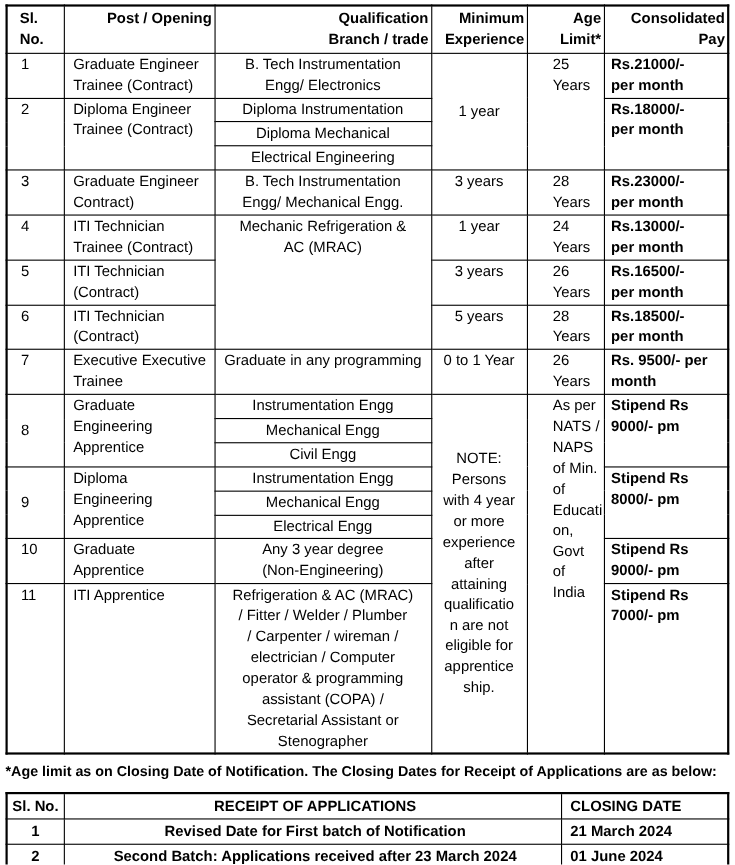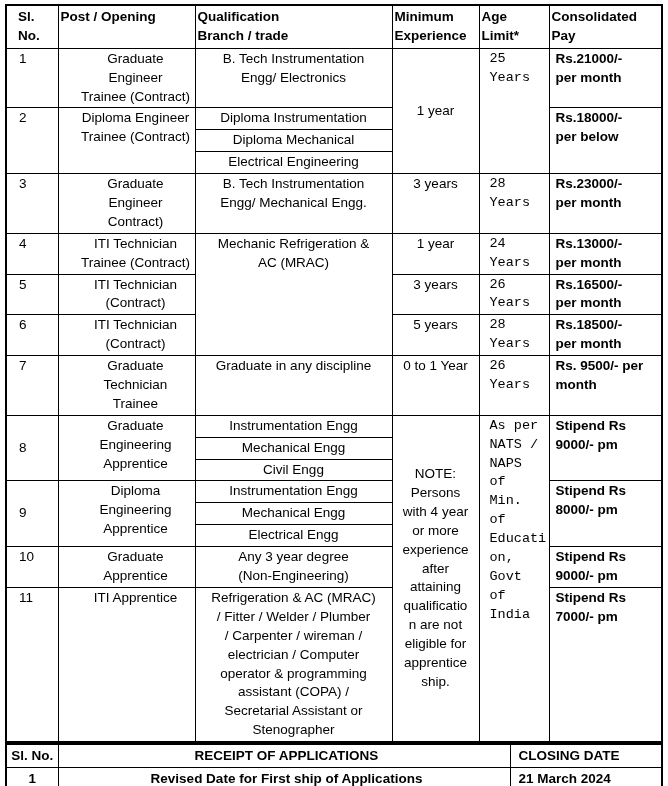--- a/index.html
+++ b/index.html
@@ -21,27 +21,27 @@
   th, td {
     border: 1.5px solid #000;
     font-size: 13.5px;
     line-height: 1.4;
     padding: 1px 3px;
     vertical-align: top;
     white-space: pre-line;
     overflow: hidden;
   }
   
-  .main th { font-weight: bold; text-align: left; padding: 2px 2px; }
+  .main th { font-weight: bold; text-align: right; padding: 2px 2px; }
   .main th.h-sl { text-align: left; padding-left: 11px; }
   td.sl   { text-align: left; padding-left: 12px; }
-  td.post { text-align: center; padding-left: 20px; padding-right: 2px; }
+  td.post { text-align: left; padding-left: 8px; padding-right: 2px; }
   td.qual { text-align: center; }
   td.exp  { text-align: center; }
-  td.age  { text-align: left; padding-left: 10px; font-family: Liberation Mono, monospace; }
+  td.age  { text-align: left; padding-left: 23px; }
   td.pay  { text-align: left; padding-left: 6px; font-weight: bold; }
   .v-mid  { vertical-align: middle; }
   
   .footnote {
     font-size: 13px;
     font-weight: bold;
     margin: 7px 0 12px 0;
   }
   
   .apps th, .apps td { font-weight: bold; height: 20px; vertical-align: middle; }
@@ -92,21 +92,21 @@
         <td class="pay">Rs.21000/-
 per month</td>
       </tr>
 
       <tr>
         <td class="sl" rowspan="3">2</td>
         <td class="post" rowspan="3">Diploma Engineer
 Trainee (Contract)</td>
         <td class="qual">Diploma Instrumentation</td>
         <td class="pay" rowspan="3">Rs.18000/-
-per below</td>
+per month</td>
       </tr>
       <tr>
         <td class="qual">Diploma Mechanical</td>
       </tr>
       <tr>
         <td class="qual">Electrical Engineering</td>
       </tr>
 
       <tr>
         <td class="sl">3</td>
@@ -151,23 +151,23 @@
 (Contract)</td>
         <td class="exp">5 years</td>
         <td class="age">28
 Years</td>
         <td class="pay">Rs.18500/-
 per month</td>
       </tr>
 
       <tr>
         <td class="sl">7</td>
-        <td class="post">Graduate Technician
+        <td class="post">Executive Executive
 Trainee</td>
-        <td class="qual">Graduate in any discipline</td>
+        <td class="qual">Graduate in any programming</td>
         <td class="exp">0 to 1 Year</td>
         <td class="age">26
 Years</td>
         <td class="pay">Rs. 9500/- per
 month</td>
       </tr>
 
       <tr>
         <td class="sl v-mid" rowspan="3">8</td>
         <td class="post" rowspan="3">Graduate
@@ -241,38 +241,39 @@
 operator &amp; programming
 assistant (COPA) /
 Secretarial Assistant or
 Stenographer</td>
         <td class="pay">Stipend Rs
 7000/- pm</td>
       </tr>
     </tbody>
   </table>
 
+  <div class="footnote">*Age limit as on Closing Date of Notification. The Closing Dates for Receipt of Applications are as below:</div>
 
   <table class="apps">
     <colgroup>
       <col style="width:52px">
         <col style="width:452px">
         <col style="width:152px">
     </colgroup>
     <thead>
       <tr>
         <th class="c-sl">Sl. No.</th>
         <th class="c-rec">RECEIPT OF APPLICATIONS</th>
         <th class="c-date">CLOSING DATE</th>
       </tr>
     </thead>
     <tbody>
       <tr>
         <td class="c-sl">1</td>
-        <td class="c-rec">Revised Date for First ship of Applications</td>
+        <td class="c-rec">Revised Date for First batch of Notification</td>
         <td class="c-date">21 March 2024</td>
       </tr>
       <tr>
         <td class="c-sl">2</td>
         <td class="c-rec">Second Batch: Applications received after 23 March 2024</td>
         <td class="c-date">01 June 2024</td>
       </tr>
 
     </tbody>
   </table>

